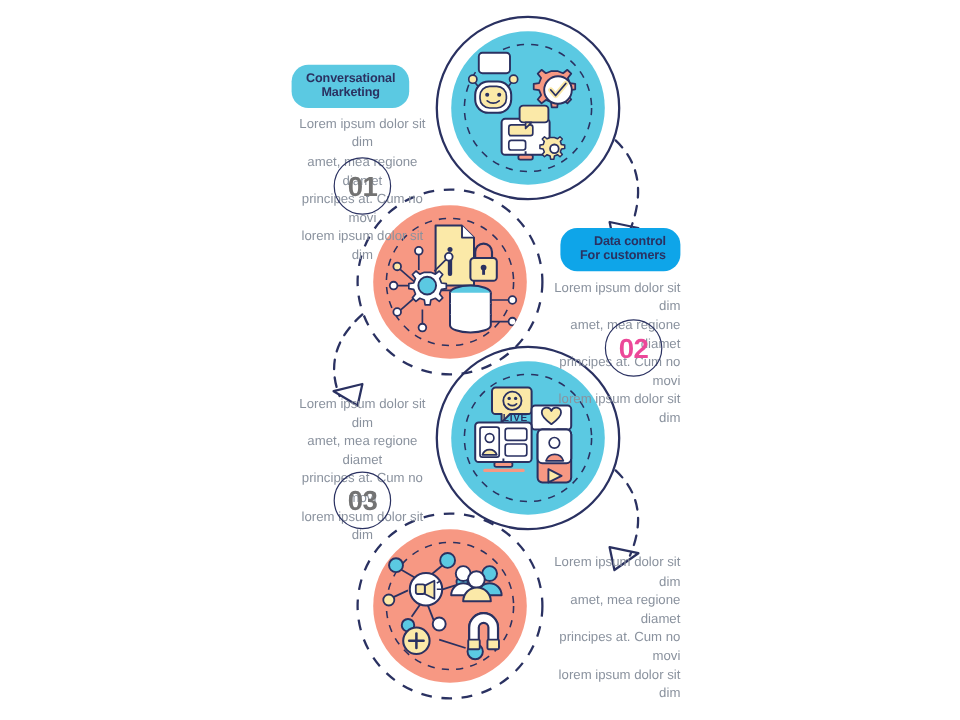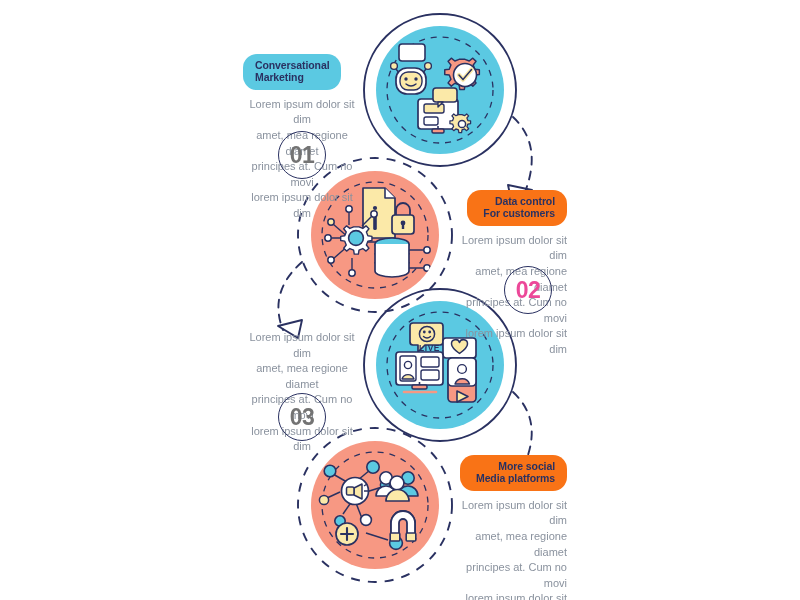--- a/index.html
+++ b/index.html
@@ -21,31 +21,31 @@
     padding:5px 12px 6px;
     font-size:10.5px;
     font-weight:bold;
     line-height:1.18;
     color:#2A3161;
     text-align:center;
     letter-spacing:-0.1px;
     white-space:pre-line;
   }
   .pill.cyan{background:#5BC9E2;}
-  .pill.salmon{background:#f97316;padding-left:16px;}
+  .pill.salmon{background:#0ea5e9;padding-left:16px;}
   .body-txt{
     margin-top:7px;
     font-size:11px;
     line-height:1.42;
     color:#8A929E;
     white-space:pre-line;
   }
   .block.right .pill,.block.right .body-txt{text-align:right;}
   .block.right{text-align:right;}
-  .block.left .pill,.block.left .body-txt{text-align:left;}
+  .block.left .pill,.block.left .body-txt{text-align:center;}
   .block.left .body-txt{text-align:center;}
 
   
   .num{
     position:absolute;
     width:46px;height:46px;
     border:1.7px solid #2A3161;
     border-radius:50%;
     display:flex;align-items:center;justify-content:center;
     font-size:23px;font-weight:bold;
@@ -294,21 +294,19 @@
 
   <div class="block left" style="left:243px;top:323px;">
     <div class="body-txt">Lorem ipsum dolor sit dim
 amet, mea regione diamet
 principes at. Cum no movi
 lorem ipsum dolor sit dim</div>
   </div>
   <div class="num cyan" style="left:278px;top:393px;">03</div>
 
   <div class="block right" style="left:449px;top:455px;">
-    <div class="pill salmon">More social
-Media platforms</div>
     <div class="body-txt">Lorem ipsum dolor sit dim
 amet, mea regione diamet
 principes at. Cum no movi
 lorem ipsum dolor sit dim</div>
   </div>
 
 </div>
 
 </body></html>

